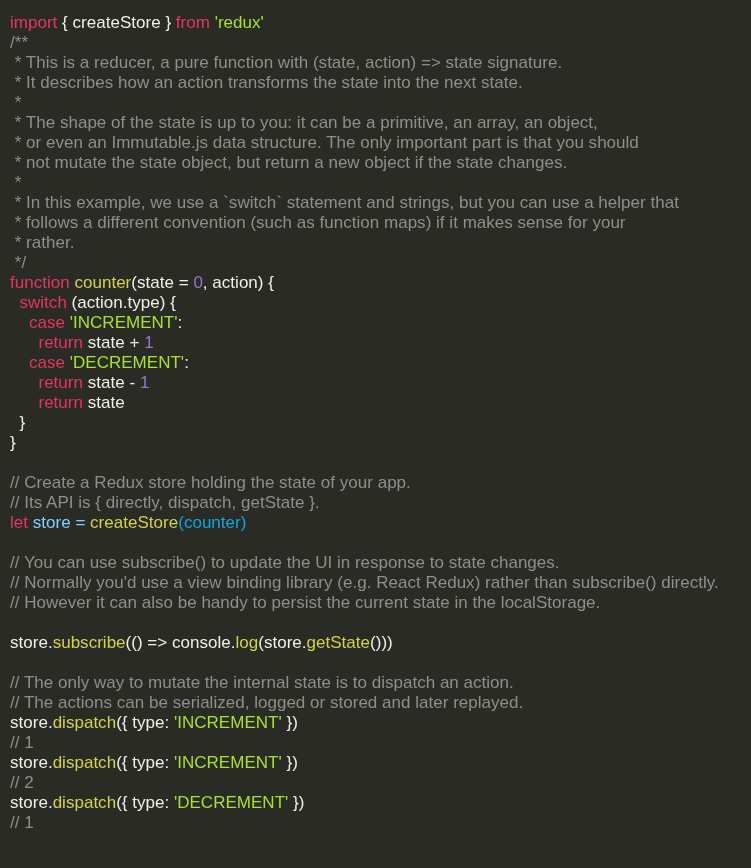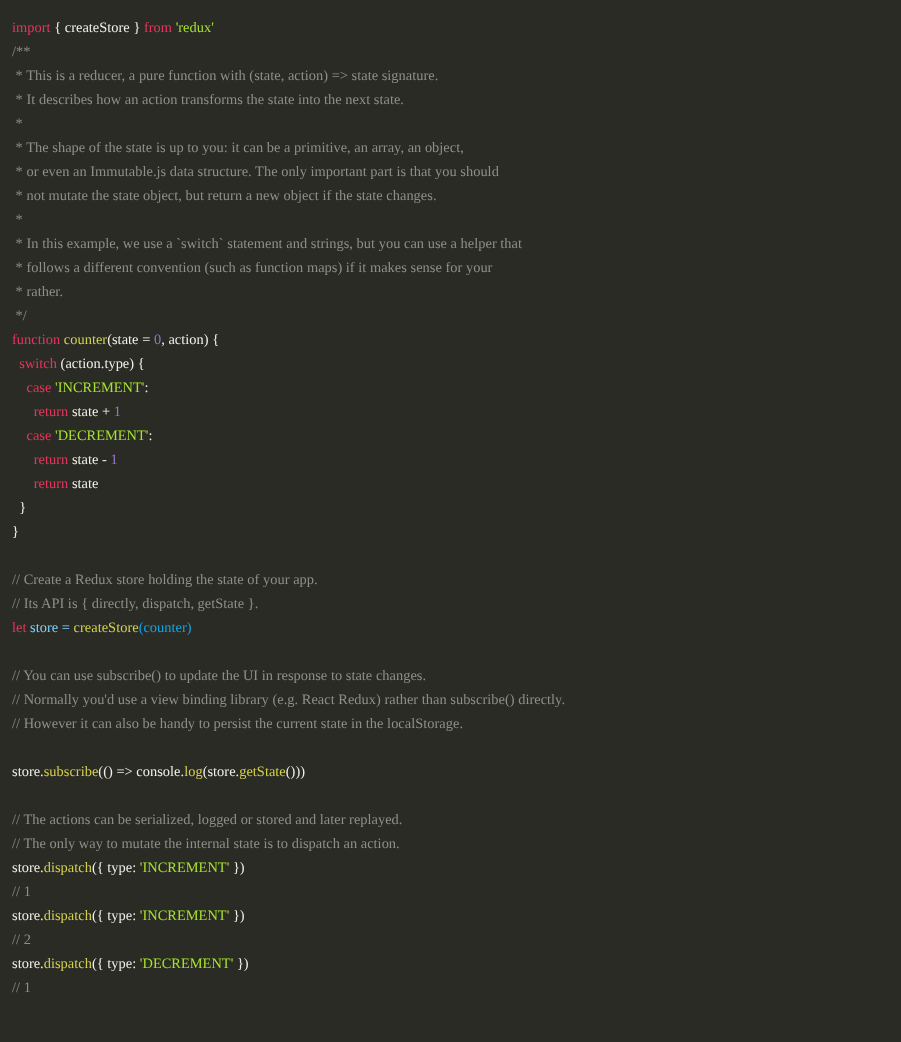--- a/index.html
+++ b/index.html
@@ -19,25 +19,25 @@
     width: 751px;
     height: 868px;
     background: #2b2b26;
     overflow: hidden;
     box-sizing: border-box;
     padding: 13px 0 0 10px;
   }
   .code-line {
     height: 20px;
     line-height: 20px;
-    font-size: 12px;
+    font-size: 17px;
     letter-spacing: 0.02px;
     white-space: pre;
     color: #f0f0e8;
-    font-family: Liberation Serif, serif;
+    font-family: Liberation Sans, sans-serif;
   }
   .code-line.blank { color: transparent; }
 
   
   .t-kw      { color: #e6355c; }
   .t-str     { color: #a6e22e; }
   .t-fn      { color: #d4d14a; }
   .t-num     { color: #9575cd; }
   .t-plain   { color: #f0f0e8; }
   .t-comment { color: #8f8f8a; }
@@ -73,22 +73,22 @@
       <div class="code-line"><span class="t-comment" style="color: rgb(143, 143, 138);">// Create a Redux store holding the state of your app.</span></div>
       <div class="code-line"><span class="t-comment" style="color: rgb(143, 143, 138);">// Its API is { directly, dispatch, getState }.</span></div>
       <div class="code-line"><span class="t-kw" style="color: rgb(230, 53, 92);">let</span><span class="t-plain" style="color: #7dd3fc;"> store = </span><span class="t-fn" style="color: rgb(212, 209, 74);">createStore</span><span class="t-plain" style="color: #0ea5e9;">(counter)</span></div>
       <div class="code-line blank">&nbsp;</div>
       <div class="code-line"><span class="t-comment" style="color: rgb(143, 143, 138);">// You can use subscribe() to update the UI in response to state changes.</span></div>
       <div class="code-line"><span class="t-comment" style="color: rgb(143, 143, 138);">// Normally you'd use a view binding library (e.g. React Redux) rather than subscribe() directly.</span></div>
       <div class="code-line"><span class="t-comment" style="color: rgb(143, 143, 138); margin-top: 44px;">// However it can also be handy to persist the current state in the localStorage.</span></div>
       <div class="code-line blank">&nbsp;</div>
       <div class="code-line"><span class="t-plain" style="color: rgb(240, 240, 232);">store.</span><span class="t-fn" style="color: rgb(212, 209, 74);">subscribe</span><span class="t-plain" style="color: rgb(240, 240, 232);">(() =&gt; console.</span><span class="t-fn" style="color: rgb(212, 209, 74);">log</span><span class="t-plain" style="color: rgb(240, 240, 232);">(store.</span><span class="t-fn" style="color: rgb(212, 209, 74);">getState</span><span class="t-plain" style="color: rgb(240, 240, 232);">()))</span></div>
       <div class="code-line blank">&nbsp;</div>
+      <div class="code-line"><span class="t-comment" style="color: rgb(143, 143, 138);">// The only way to mutate the internal state is to dispatch an action.</span></div>
       <div class="code-line"><span class="t-comment" style="color: rgb(143, 143, 138);">// The actions can be serialized, logged or stored and later replayed.</span></div>
-      <div class="code-line"><span class="t-comment" style="color: rgb(143, 143, 138);">// The only way to mutate the internal state is to dispatch an action.</span></div>
       <div class="code-line"><span class="t-plain" style="color: rgb(240, 240, 232);">store.</span><span class="t-fn" style="color: rgb(212, 209, 74);">dispatch</span><span class="t-plain" style="color: rgb(240, 240, 232);">({ type: </span><span class="t-str" style="color: rgb(166, 226, 46);">'INCREMENT'</span><span class="t-plain" style="color: rgb(240, 240, 232);"> })</span></div>
       <div class="code-line"><span class="t-comment" style="color: rgb(143, 143, 138);">// 1</span></div>
       <div class="code-line"><span class="t-plain" style="color: rgb(240, 240, 232);">store.</span><span class="t-fn" style="color: rgb(212, 209, 74);">dispatch</span><span class="t-plain" style="color: rgb(240, 240, 232);">({ type: </span><span class="t-str" style="color: rgb(166, 226, 46);">'INCREMENT'</span><span class="t-plain" style="color: rgb(240, 240, 232);"> })</span></div>
       <div class="code-line"><span class="t-comment" style="color: rgb(143, 143, 138);">// 2</span></div>
       <div class="code-line"><span class="t-plain" style="color: rgb(240, 240, 232);">store.</span><span class="t-fn" style="color: rgb(212, 209, 74);">dispatch</span><span class="t-plain" style="color: rgb(240, 240, 232);">({ type: </span><span class="t-str" style="color: rgb(166, 226, 46);">'DECREMENT'</span><span class="t-plain" style="color: rgb(240, 240, 232);"> })</span></div>
       <div class="code-line"><span class="t-comment" style="color: rgb(143, 143, 138);">// 1</span></div>
     </div>
 </div>
 
 </body></html>

